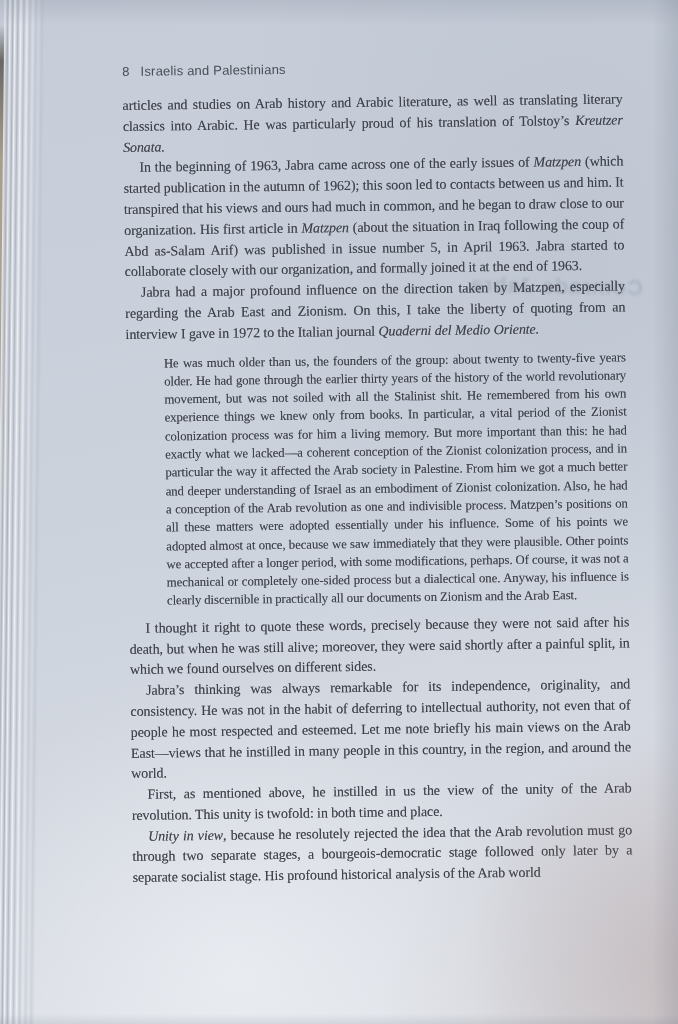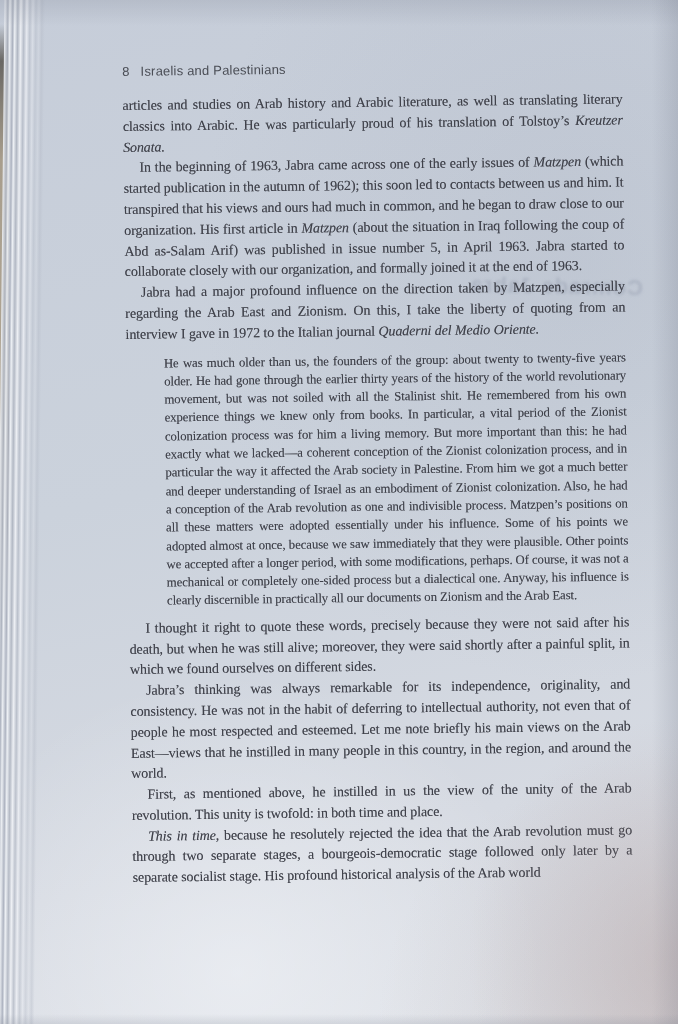--- a/index.html
+++ b/index.html
@@ -62,21 +62,21 @@
       <span>Israelis and Palestinians</span>
     </div>
     <div class="page-body">
         <p class=""><span>articles and studies on Arab history and Arabic literature, as well as translating literary classics into Arabic. He was particularly proud of his translation of Tolstoy’s </span><em>Kreutzer Sonata.</em></p>
         <p class="indent"><span>In the beginning of 1963, Jabra came across one of the early issues of </span><em>Matzpen</em><span> (which started publication in the autumn of 1962); this soon led to contacts between us and him. It transpired that his views and ours had much in common, and he began to draw close to our organization. His first article in </span><em>Matzpen</em><span> (about the situation in Iraq following the coup of Abd as-Salam Arif) was published in issue number 5, in April 1963. Jabra started to collaborate closely with our organization, and formally joined it at the end of 1963.</span></p>
         <p class="indent"><span>Jabra had a major profound influence on the direction taken by Matzpen, especially regarding the Arab East and Zionism. On this, I take the liberty of quoting from an interview I gave in 1972 to the Italian journal </span><em>Quaderni del Medio Oriente.</em></p>
         <p class="quote"><span>He was much older than us, the founders of the group: about twenty to twenty-five years older. He had gone through the earlier thirty years of the history of the world revolutionary movement, but was not soiled with all the Stalinist shit. He remembered from his own experience things we knew only from books. In particular, a vital period of the Zionist colonization process was for him a living memory. But more important than this: he had exactly what we lacked—a coherent conception of the Zionist colonization process, and in particular the way it affected the Arab society in Palestine. From him we got a much better and deeper understanding of Israel as an embodiment of Zionist colonization. Also, he had a conception of the Arab revolution as one and indivisible process. Matzpen’s positions on all these matters were adopted essentially under his influence. Some of his points we adopted almost at once, because we saw immediately that they were plausible. Other points we accepted after a longer period, with some modifications, perhaps. Of course, it was not a mechanical or completely one-sided process but a dialectical one. Anyway, his influence is clearly discernible in practically all our documents on Zionism and the Arab East.</span></p>
         <p class="indent"><span>I thought it right to quote these words, precisely because they were not said after his death, but when he was still alive; moreover, they were said shortly after a painful split, in which we found ourselves on different sides.</span></p>
         <p class="indent"><span>Jabra’s thinking was always remarkable for its independence, originality, and consistency. He was not in the habit of deferring to intellectual authority, not even that of people he most respected and esteemed. Let me note briefly his main views on the Arab East—views that he instilled in many people in this country, in the region, and around the world.</span></p>
         <p class="indent"><span>First, as mentioned above, he instilled in us the view of the unity of the Arab revolution. This unity is twofold: in both time and place.</span></p>
-        <p class="indent"><em>This in time</em><span>, because he resolutely rejected the idea that the Arab revolution must go through two separate stages, a bourgeois-democratic stage followed only later by a separate socialist stage. His profound historical analysis of the Arab world</span></p>
+        <p class="indent"><em>Unity in view</em><span>, because he resolutely rejected the idea that the Arab revolution must go through two separate stages, a bourgeois-democratic stage followed only later by a separate socialist stage. His profound historical analysis of the Arab world</span></p>
       </div>
   </div>
 
   <div class="top-shade"></div>
   <div class="right-shade"></div>
   <div class="corner-shadow"></div>
   <div class="bottom-shade"></div>
 </div>
 
 </body></html>

